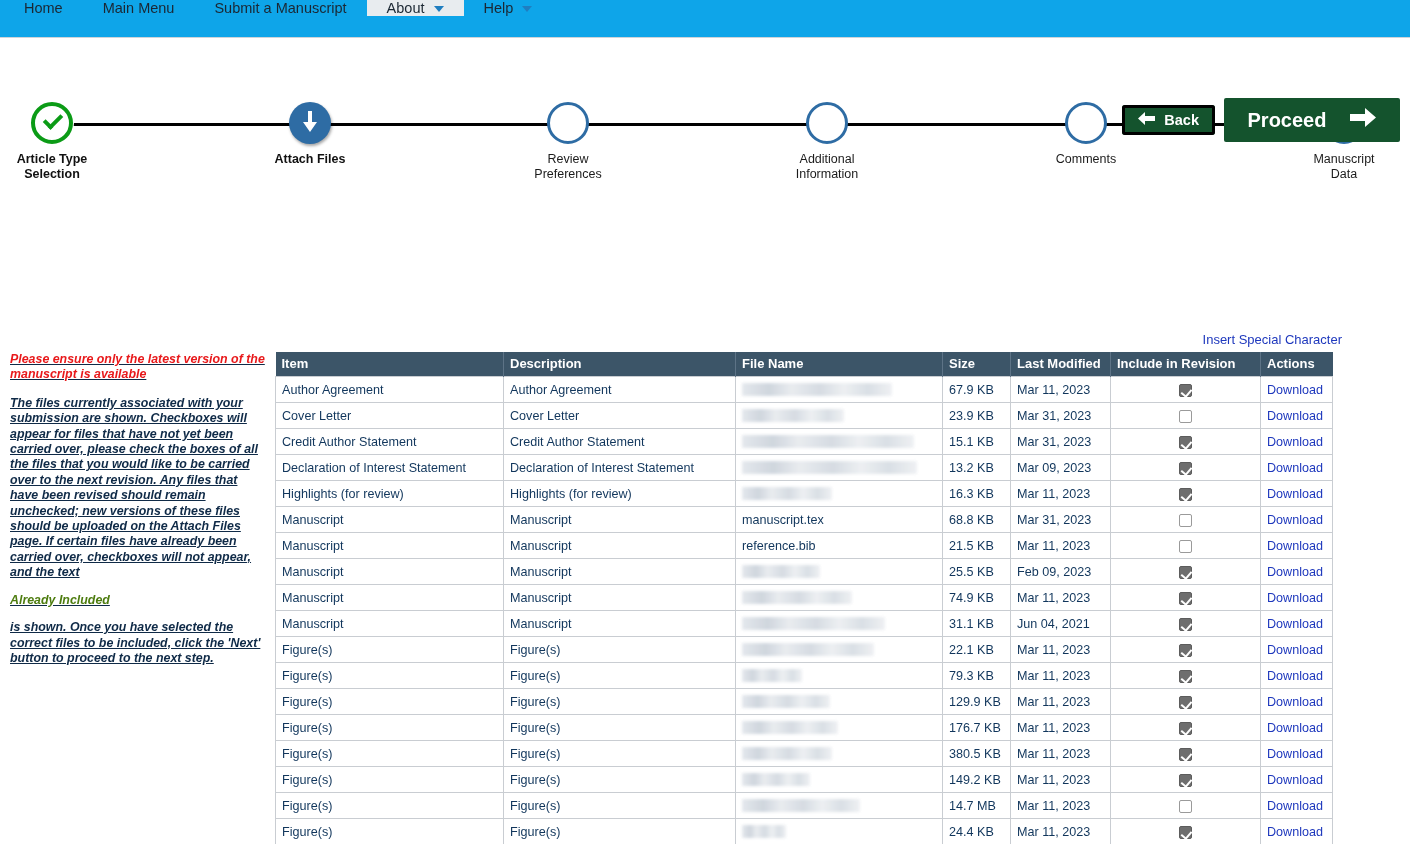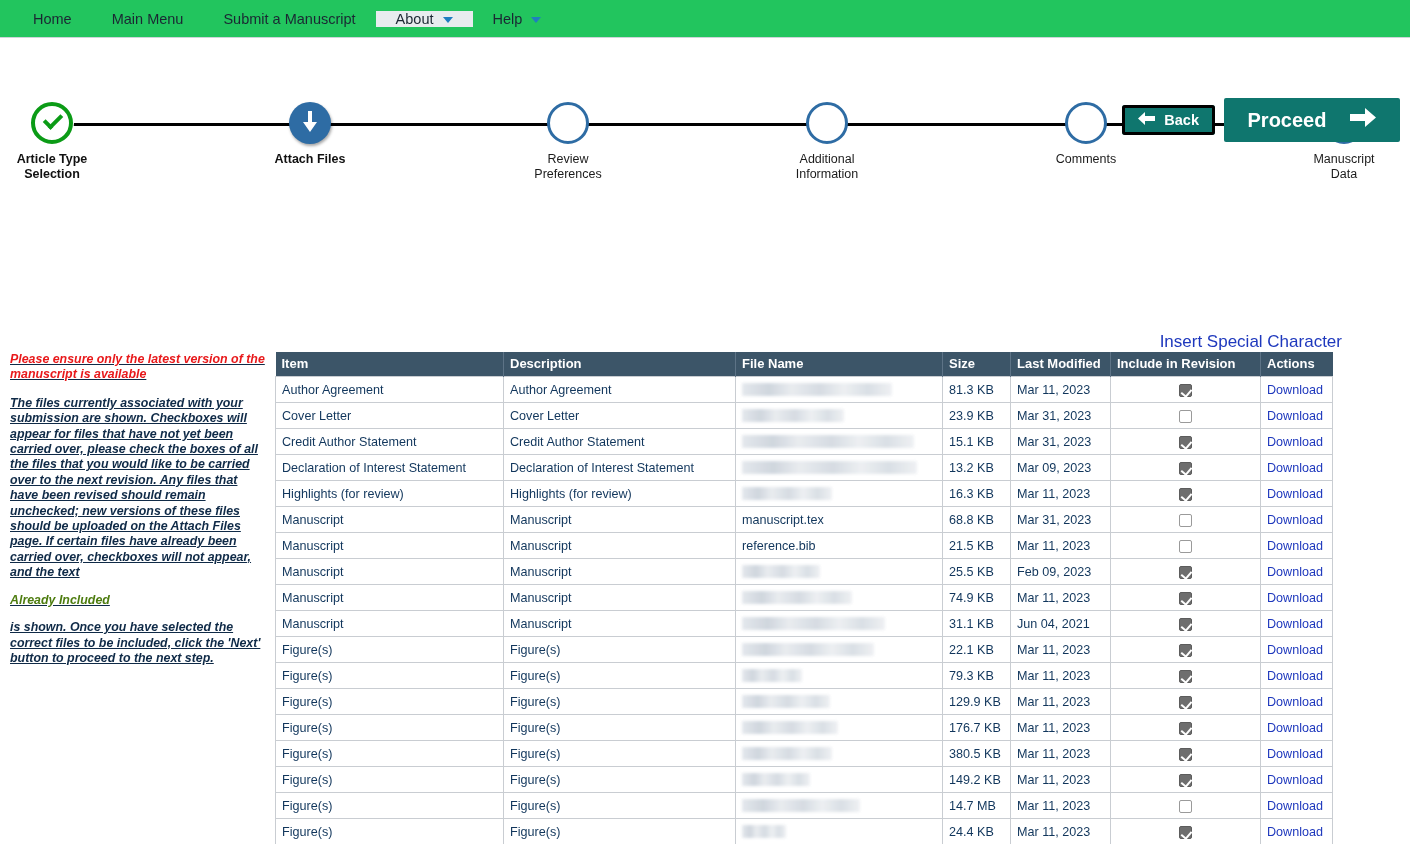--- a/index.html
+++ b/index.html
@@ -7,24 +7,24 @@
     margin: 0; padding: 0;
     width: 1410px; height: 844px;
     background: #ffffff;
     font-family: "Liberation Sans", sans-serif;
     overflow: hidden;
   }
 
   
   .navbar {
     height: 38px;
-    background: #22c55e;
+    background: #0ea5e9;
     display: flex;
-    align-items: center;
-    padding-left: 13px;
+    align-items: flex-start;
+    padding-left: 4px;
     border-bottom: 1px solid #cfd4d9;
   }
   .nav-item {
     display: flex;
     align-items: center;
     gap: 9px;
     padding: 0 20px;
     font-size: 14.5px;
     color: #1b2733;
     cursor: pointer;
@@ -104,21 +104,21 @@
   .step.plain .label { font-weight: normal; color: #1b1b1b; }
 
   
   .content {
     position: relative;
     padding: 0 0 0 0;
   }
   .special-char-link {
     position: absolute;
     right: 68px; top: 178px;
-    font-size: 17px;
+    font-size: 13px;
     color: #1e38bd;
     text-decoration: none;
     cursor: pointer;
   }
 
   .sidebar {
     position: absolute;
     left: 10px; top: 198px;
     width: 258px;
     font-size: 12.4px;
@@ -227,21 +227,21 @@
     right: 10px; bottom: 12px;
     display: flex;
     align-items: center;
     gap: 9px;
   }
   .btn {
     display: inline-flex;
     align-items: center;
     justify-content: center;
     gap: 12px;
-    background: #0f766e;
+    background: #14532d;
     color: #fff;
     border: none;
     font-family: "Liberation Sans", sans-serif;
     font-weight: bold;
     cursor: pointer;
   }
   .btn-back {
     font-size: 14.5px;
     padding: 7px 16px;
     height: 30px;
@@ -360,21 +360,21 @@
           <th>Actions</th>
         </tr>
       </thead>
       <tbody id="files-body">
           <tr>
             <td>Author Agreement</td>
             <td>Author Agreement</td>
             <td>
               <span class="blur-blk" style="width: 150px;"></span>
             </td>
-            <td>81.3 KB</td>
+            <td>67.9 KB</td>
             <td>Mar 11, 2023</td>
             <td class="c-center"><span class="chk on"></span></td>
             <td><a class="dl-link">Download</a></td>
           </tr>
           <tr>
             <td>Cover Letter</td>
             <td>Cover Letter</td>
             <td>
               <span class="blur-blk" style="width: 102px;"></span>
             </td>

